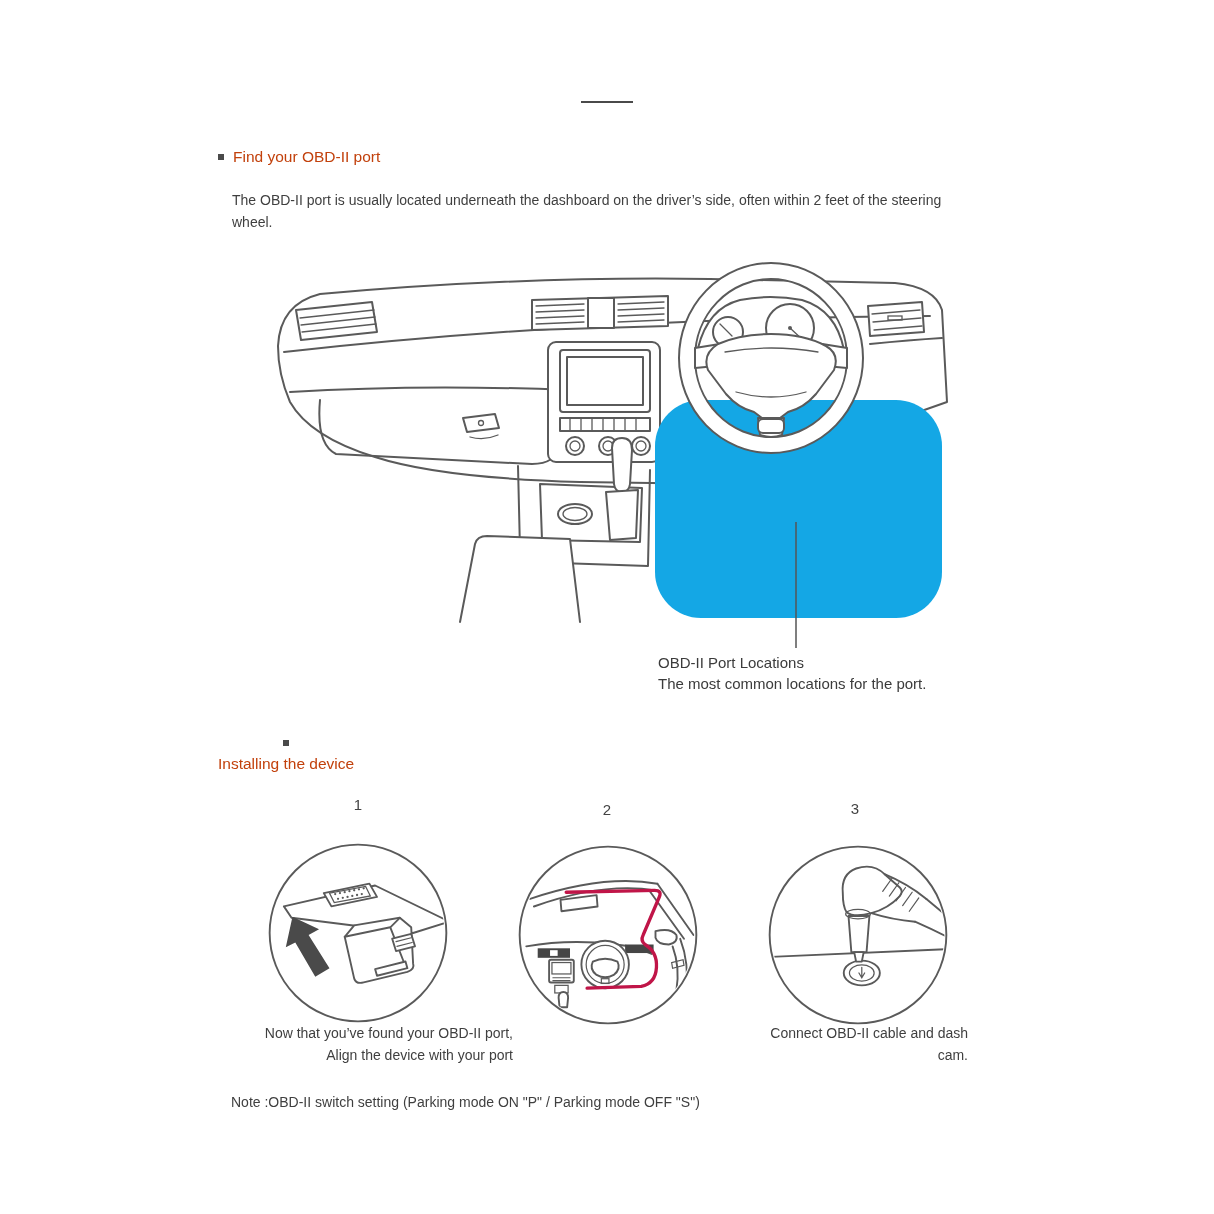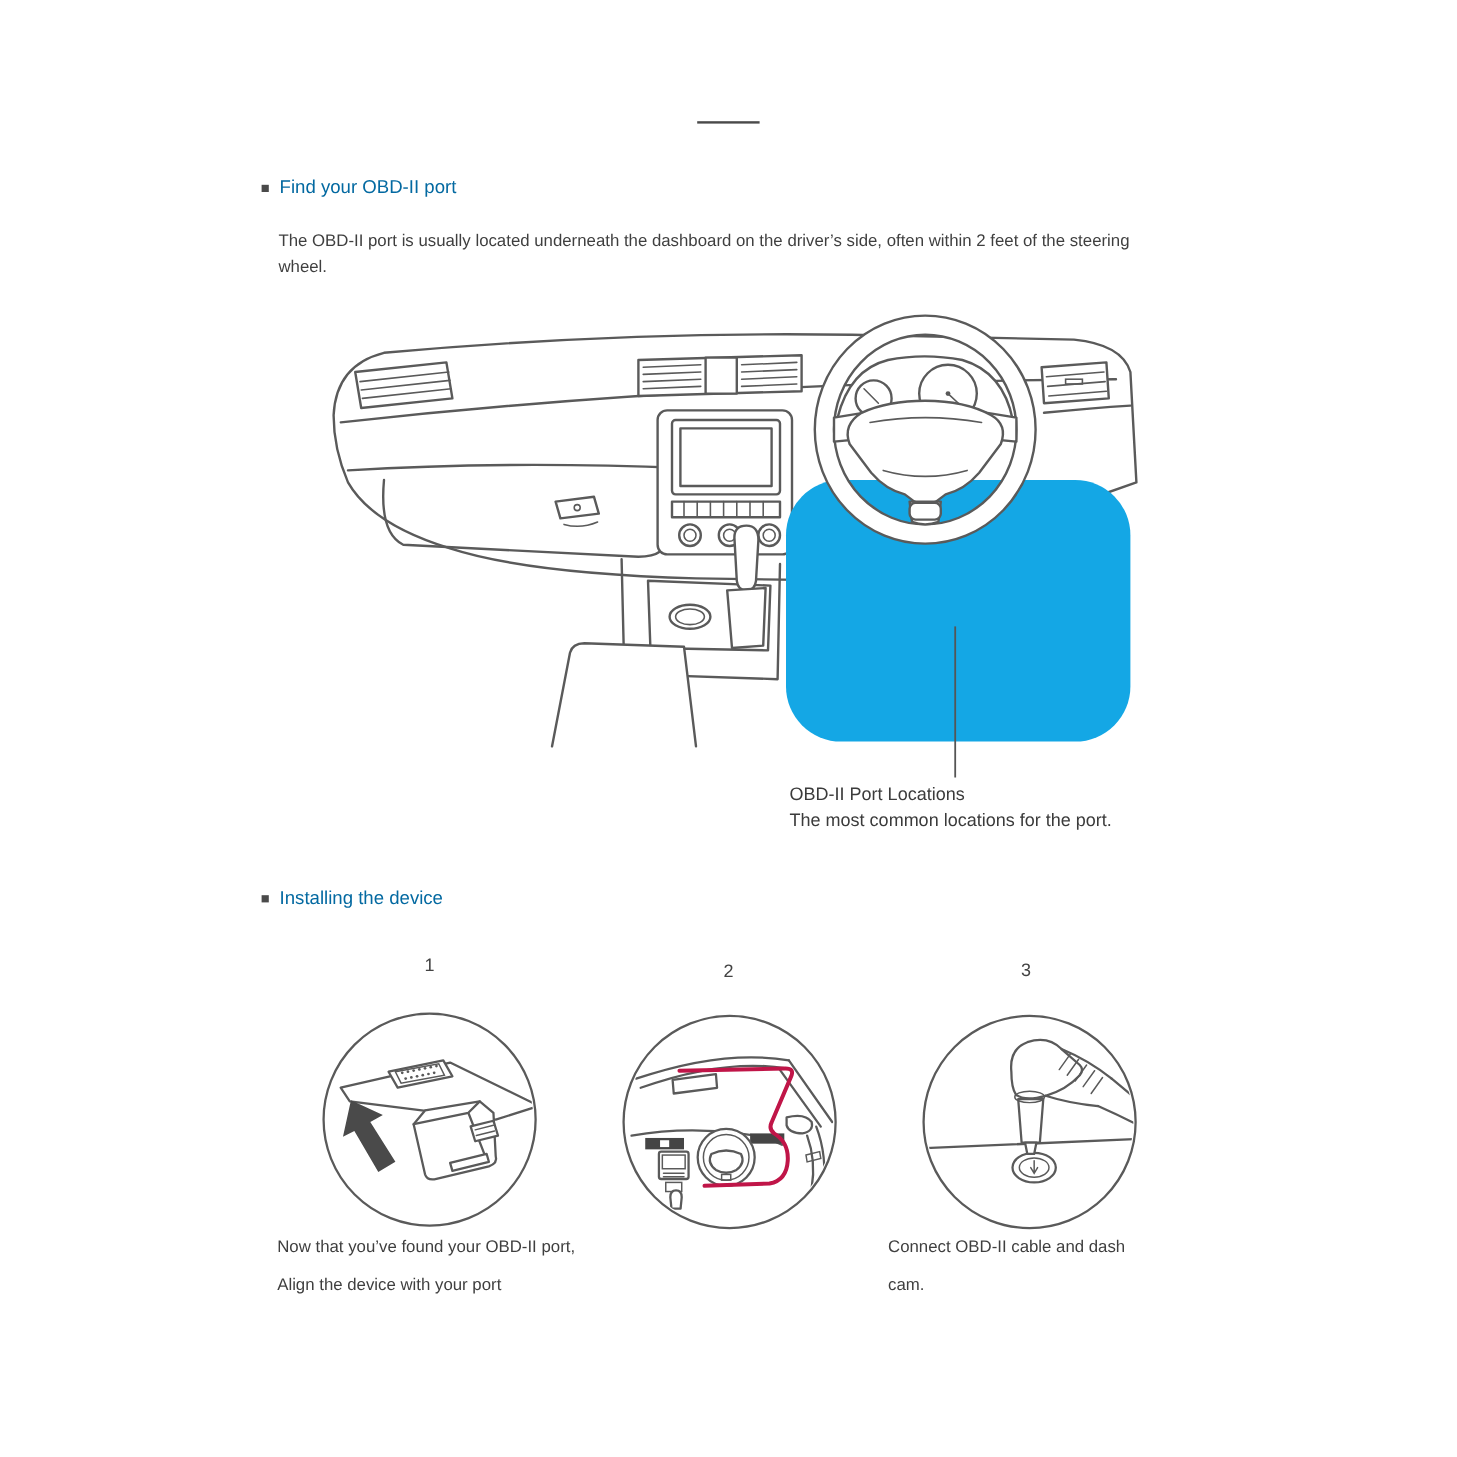--- a/index.html
+++ b/index.html
@@ -5,38 +5,38 @@
   * { margin:0; padding:0; box-sizing:border-box; }
   html,body { background:#fff; }
   body { font-family:"Liberation Sans", sans-serif; color:#3b3b3b; }
   .page { position:relative; width:1214px; height:1214px; background:#fff; overflow:hidden; }
 
   .title { position:absolute; top:55px; left:0; width:100%; text-align:center;
            font-size:30px; font-weight:400; letter-spacing:1px; color:#393939; }
   .title-rule { position:absolute; top:101px; left:581px; width:52px; border-top:2px solid #4a4a4a; }
 
   .section-heading { position:absolute; display:flex; align-items:center; gap:9px;
-                     font-size:15.5px; color:#0369a1; }
+                     font-size:15.5px; color:#c2410c; }
   .bullet { width:6px; height:6px; background:#4a4a4a; display:inline-block; flex:0 0 auto; }
   #heading-find { left:218px; top:148px; }
-  #heading-install { left:218px; top:740px; }
+  #heading-install { left:218px; top:740px;flex-direction:column; }
 
   .body-text { position:absolute; left:232px; top:189px; width:742px;
                font-size:14px; line-height:22px; color:#3f3f3f; }
 
   .diagram { position:absolute; left:270px; top:252px; width:680px; height:420px; }
   .diagram-label { position:absolute; left:658px; top:652px; font-size:15px; line-height:21px; color:#3b3b3b; }
 
   .step-number { position:absolute; width:24px; text-align:center; font-size:15px; color:#434343; }
   #num-1 { left:346px; top:796px; } #num-2 { left:595px; top:801px; } #num-3 { left:843px; top:800px; }
 
   .step-circle { position:absolute; width:190px; height:190px; }
   #circle-1 { left:263px; top:838px; } #circle-2 { left:513px; top:840px; } #circle-3 { left:763px; top:840px; }
 
-  .caption { position:absolute; top:1022px; font-size:14px; line-height:32px; color:#3f3f3f; }
+  .caption { position:absolute; top:1022px; font-size:14px; line-height:22px; color:#3f3f3f;text-align:right; }
   #caption-1 { left:231px; width:282px; }
   #caption-2 { left:508px; width:220px; }
   #caption-3 { left:740px; width:228px; }
 
   .note { position:absolute; left:231px; top:1094px; font-size:14px; color:#3f3f3f; }
   .footer { position:absolute; left:0; top:1160px; width:1194px; text-align:center;
             font-size:13.5px; color:#474747; }
 
   svg .ln { stroke:#5a5a5a; stroke-width:2; fill:none; stroke-linecap:round; stroke-linejoin:round; }
   svg .lnw { stroke:#5a5a5a; stroke-width:2; fill:#fff; stroke-linecap:round; stroke-linejoin:round; }
@@ -240,14 +240,15 @@
         <path class="thin" d="M 136,40 L 126,54 M 143,45 L 133,59 M 150,50 L 140,64 M 157,55 L 147,69 M 164,61 L 154,75"></path>
         <path class="ln" d="M 128,36 Q 152,46 172,62 M 114,77 Q 136,84 160,86"></path>
         <path class="ln" d="M 172,62 Q 184,72 196,82 M 160,86 Q 178,94 194,102"></path>
       </g>
     </g>
   </svg>
 
   <div class="caption" id="caption-1">Now that you’ve found your OBD-II port, Align the device with your port</div>
   <div class="caption" id="caption-3">Connect OBD-II cable and dash cam.</div>
 
+  <div class="note">Note :OBD-II switch setting (Parking mode ON "P" / Parking mode OFF "S")</div>
 
 </div>
 
 </body></html>

